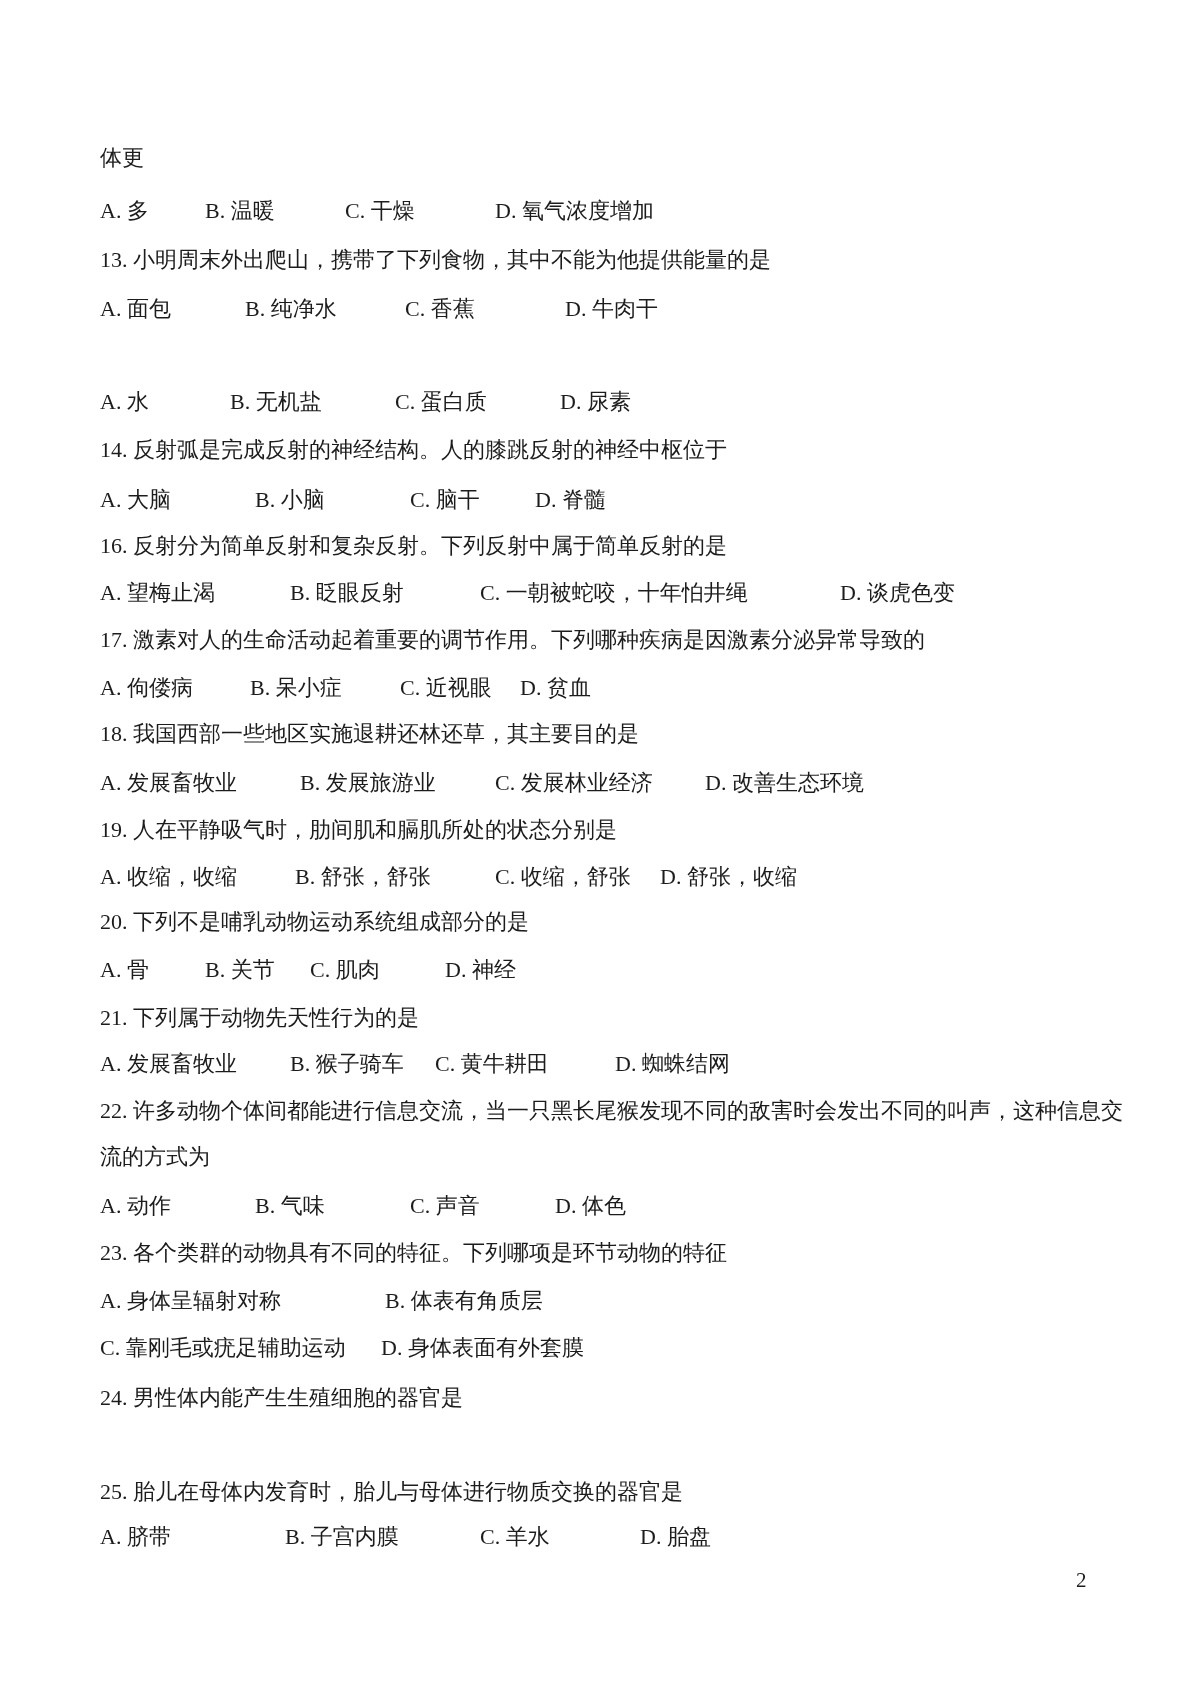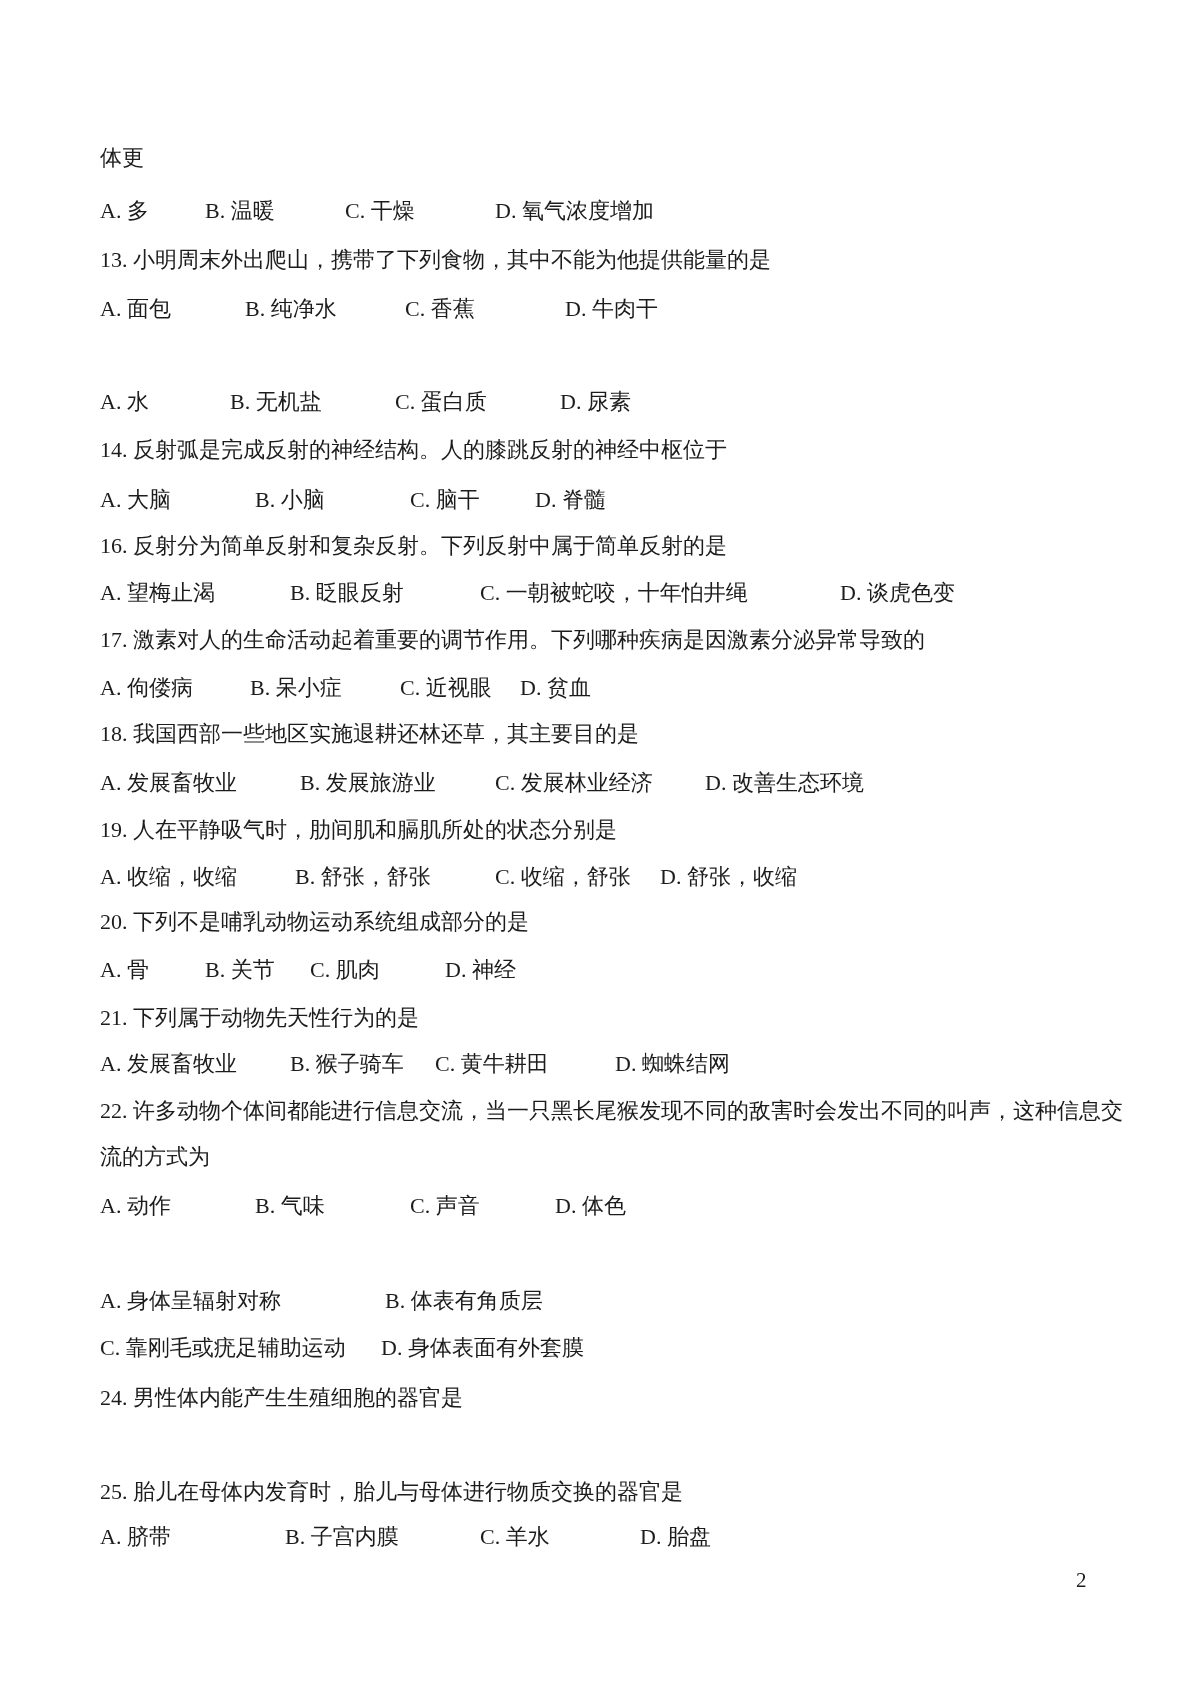--- a/index.html
+++ b/index.html
@@ -123,20 +123,21 @@
 
   <div class="line" style="top:1096px">22. 许多动物个体间都能进行信息交流，当一只黑长尾猴发现不同的敌害时会发出不同的叫声，这种信息交</div>
   <div class="line" style="top:1142px">流的方式为</div>
   <div class="line" style="top:1191px">
     <span class="opt" style="left:0">A. 动作</span>
     <span class="opt" style="left:155px">B. 气味</span>
     <span class="opt" style="left:310px">C. 声音</span>
     <span class="opt" style="left:455px">D. 体色</span>
   </div>
 
+  <div class="line" style="top:1238px">23. 各个类群的动物具有不同的特征。下列哪项是环节动物的特征</div>
   <div class="line" style="top:1286px">
     <span class="opt" style="left:0">A. 身体呈辐射对称</span>
     <span class="opt" style="left:285px">B. 体表有角质层</span>
   </div>
   <div class="line" style="top:1333px">
     <span class="opt" style="left:0">C. 靠刚毛或疣足辅助运动</span>
     <span class="opt" style="left:281px">D. 身体表面有外套膜</span>
   </div>
 
   <div class="line" style="top:1383px">24. 男性体内能产生生殖细胞的器官是</div>

